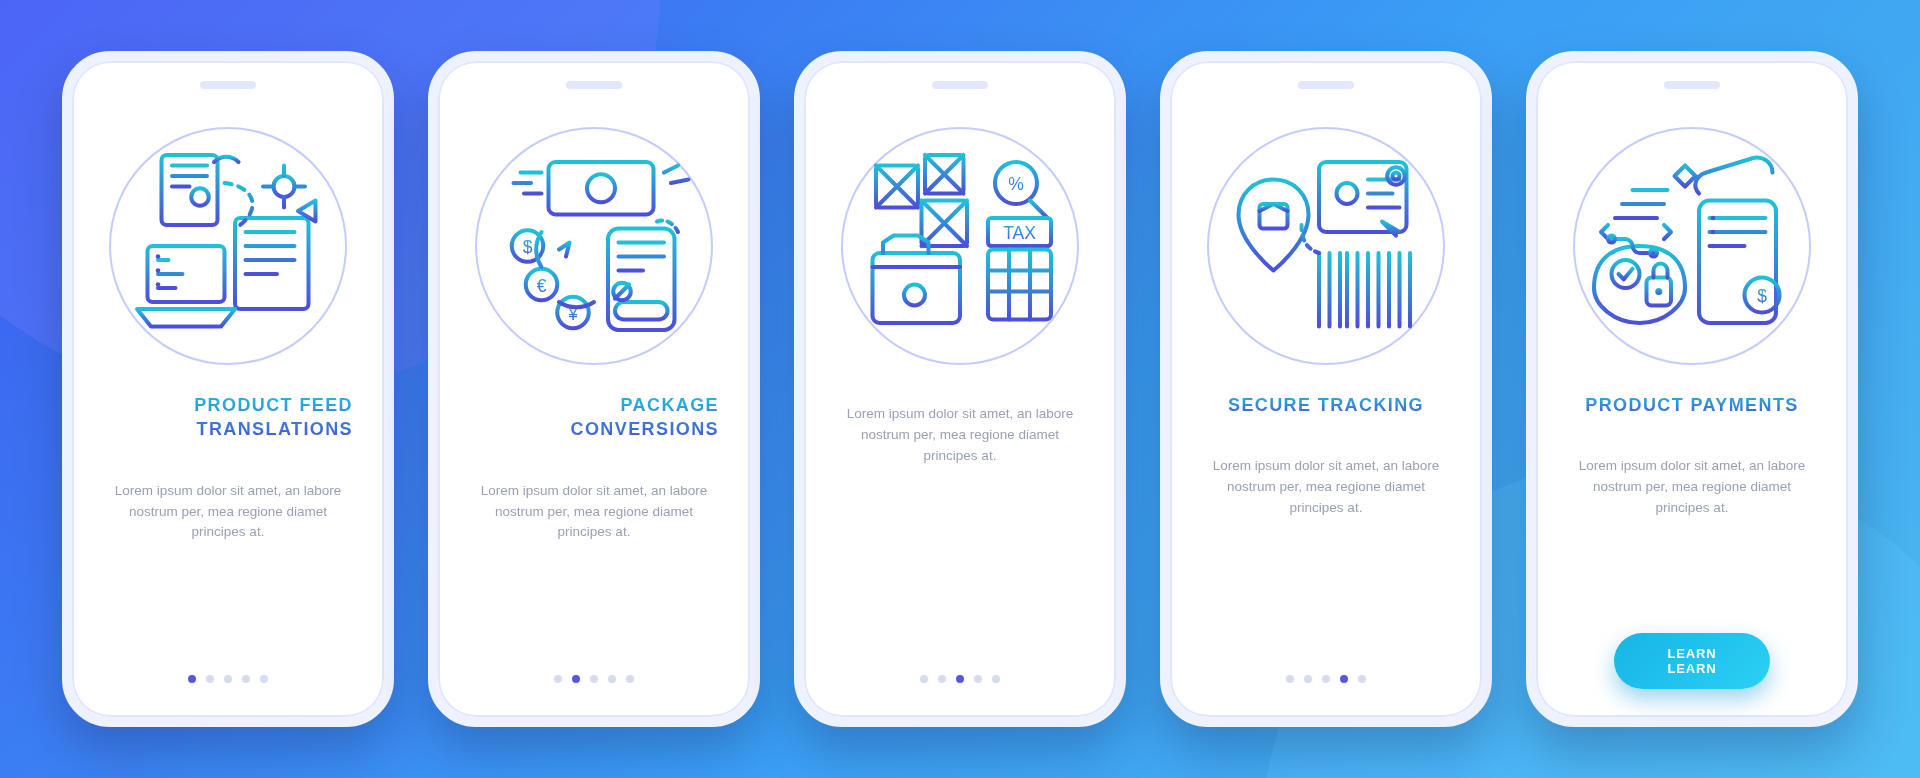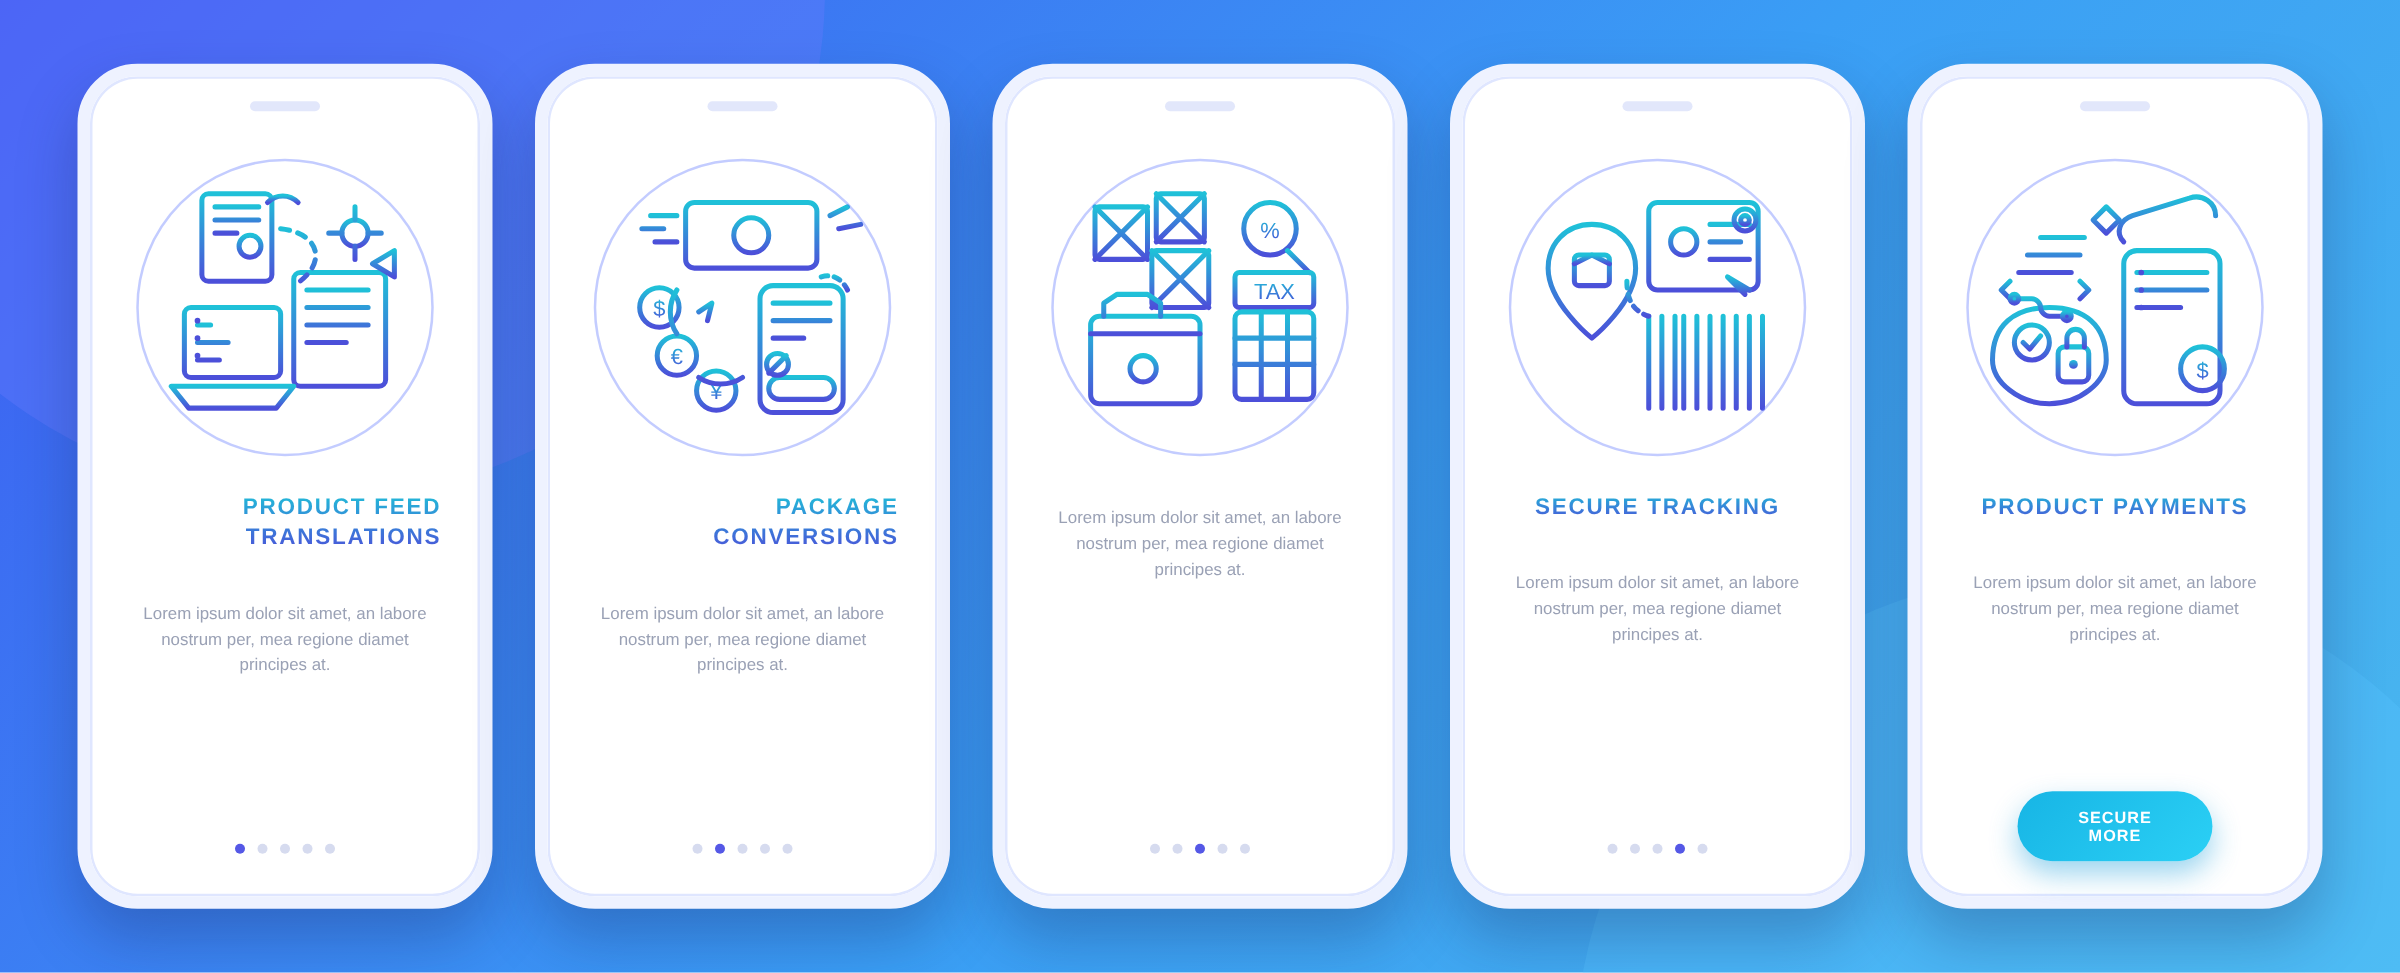--- a/index.html
+++ b/index.html
@@ -282,16 +282,16 @@
           <path d="M12 48l-4 4 4 4M44 48l4 4-4 4"></path>
           <path d="M14 56c0 0 6 0 8 0s4 2 4 4 2 4 4 4 8 0 8 0"></path>
           <circle cx="14" cy="56" r="2"></circle>
             <circle cx="38" cy="64" r="2"></circle>
           <path d="M50 20l6-6 6 6-6 6z"></path>
         </g>
       </svg>
     </div>
     <h2 class="title">PRODUCT PAYMENTS</h2>
     <p class="desc">Lorem ipsum dolor sit amet, an labore nostrum per, mea regione diamet principes at.</p>
-    <button class="cta">SECURE MORE</button>
+    <button class="cta">LEARN LEARN</button>
   </div>
 
 </div>
 
 </body></html>

